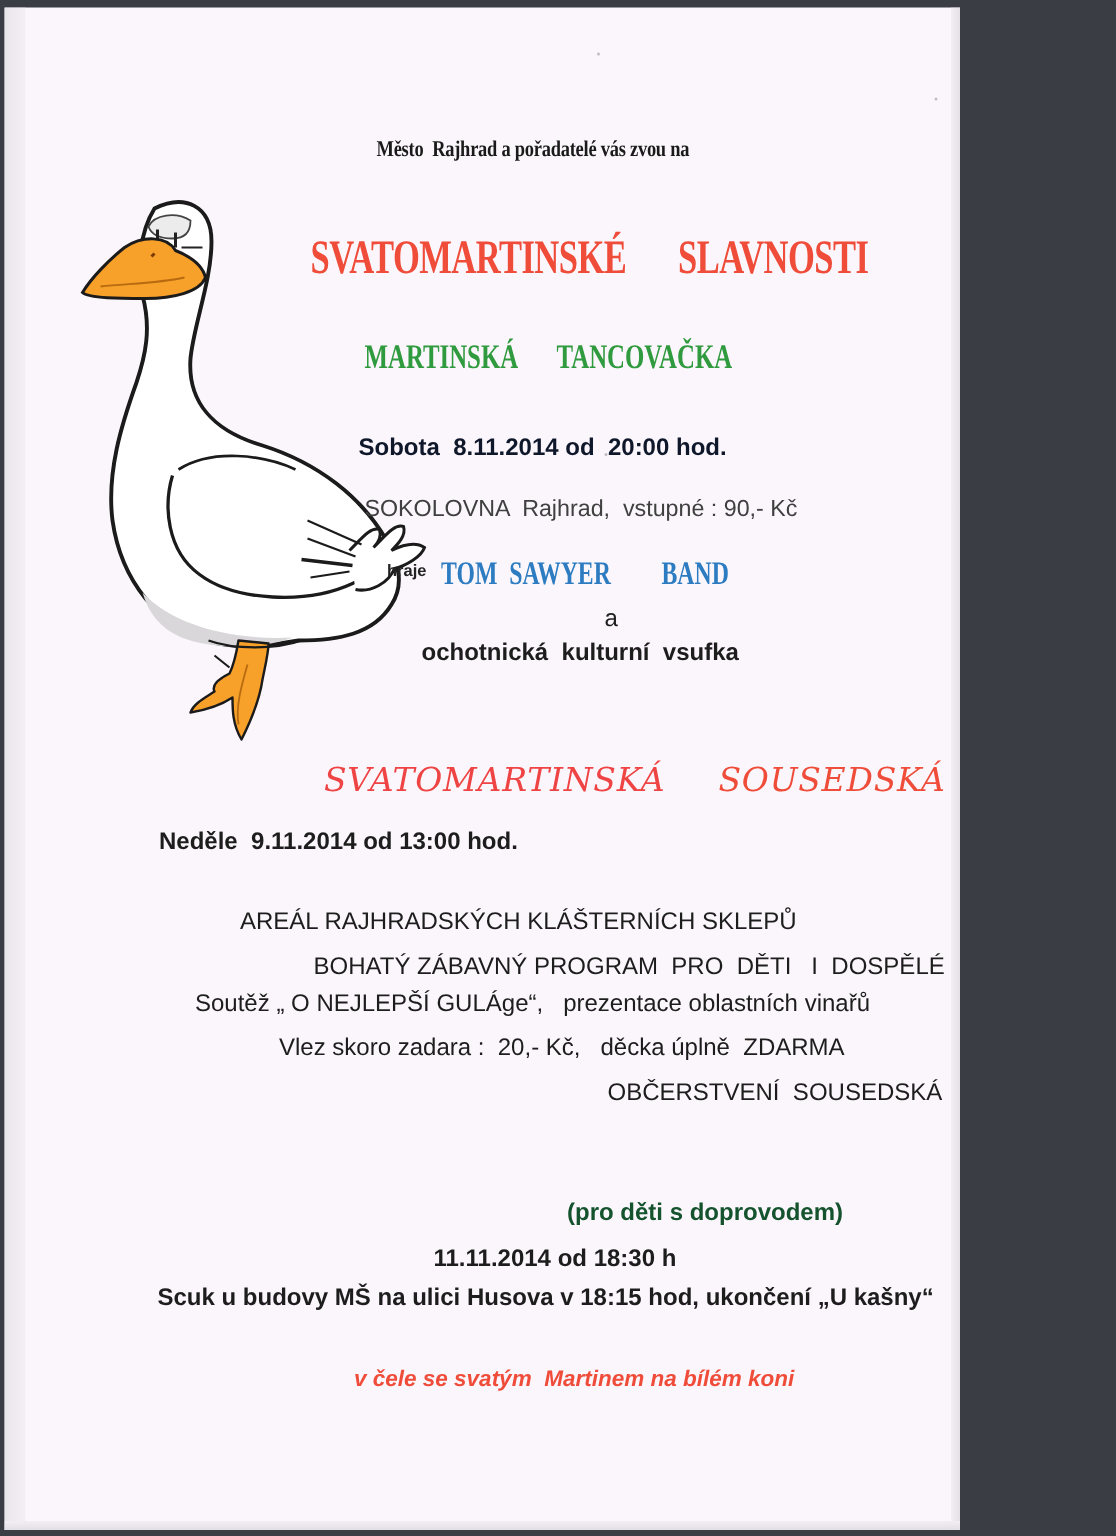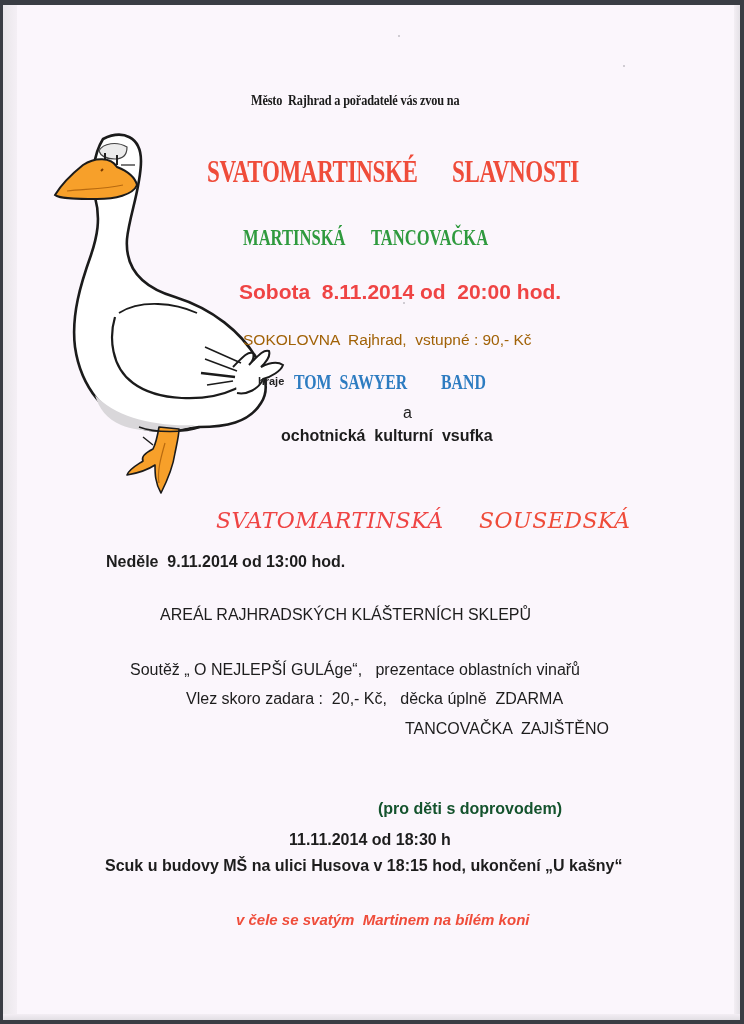--- a/index.html
+++ b/index.html
@@ -12,21 +12,21 @@
     }
     .scan {
       position: absolute;
       left: 0; top: 0;
       width: 744px; height: 1024px;
       background: #3a3d44;
     }
     .page {
       position: absolute;
       left: 3px; top: 5px;
-      width: 737px; height: 1015px;
+      width: 637px; height: 1015px;
       background: #fbf6fc;
       overflow: hidden;
     }
     .page-edge-left {
       position: absolute;
       left: 0; top: 0;
       width: 14px; height: 100%;
       background: linear-gradient(to right, #e9e6ea, #f4eff5);
     }
     .page-edge-right {
@@ -89,29 +89,29 @@
       color: #2f9a3e;
       transform: scaleX(0.72);
     }
     #dance-2 {
       left: 368px; top: 221px;
       font-size: 23px;
       color: #2f9a3e;
       transform: scaleX(0.72);
     }
     #sat-date {
-      left: 236px; top: 276px;
-      font-size: 21px;
-      font-weight: bold;
-      color: #ef4444;
+      left: 236px; top: 286px;
+      font-size: 16px;
+      font-weight: bold;
+      color: #0f172a;
     }
     #sat-venue {
       left: 240px; top: 327px;
       font-size: 15.5px;
-      color: #a16207;
+      color: #404040;
     }
     #plays {
       left: 255px; top: 371px;
       font-size: 11px;
       font-weight: bold;
       color: #222;
     }
     #band-1 {
       left: 291px; top: 366px;
       font-size: 22px;
@@ -269,22 +269,23 @@
     <div class="txt sans" id="plays">hraje</div>
     <div class="txt condensed" id="band-1">TOM  SAWYER</div>
     <div class="txt condensed" id="band-2">BAND</div>
     <div class="txt sans" id="and">a</div>
     <div class="txt sans" id="amateur">ochotnická  kulturní  vsufka</div>
 
     <div class="txt script" id="sun-title-1">SVATOMARTINSKÁ</div>
     <div class="txt script" id="sun-title-2">SOUSEDSKÁ</div>
     <div class="txt sans" id="sun-date">Neděle  9.11.2014 od 13:00 hod.</div>
     <div class="txt sans sun-line" id="sun-l1">AREÁL RAJHRADSKÝCH KLÁŠTERNÍCH SKLEPŮ</div>
+    <div class="txt sans sun-line" id="sun-l2">BOHATÝ ZÁBAVNÝ PROGRAM  PRO  DĚTI   I  DOSPĚLÉ</div>
     <div class="txt sans sun-line" id="sun-l3">Soutěž „ O NEJLEPŠÍ GULÁge“,   prezentace oblastních vinařů</div>
     <div class="txt sans sun-line" id="sun-l4">Vlez skoro zadara :  20,- Kč,   děcka úplně  ZDARMA</div>
-    <div class="txt sans sun-line" id="sun-l5">TANCOVAČKA  ZAJIŠTĚNO</div>
+    <div class="txt sans sun-line" id="sun-l5">OBČERSTVENÍ  SOUSEDSKÁ</div>
 
     <div class="txt sans" id="lantern-note">(pro děti s doprovodem)</div>
     <div class="txt sans" id="lantern-date">11.11.2014 od 18:30 h</div>
     <div class="txt sans" id="lantern-meet">Scuk u budovy MŠ na ulici Husova v 18:15 hod, ukončení „U kašny“</div>
     <div class="txt sans" id="lantern-footer">v čele se svatým  Martinem na bílém koni</div>
   </div>
 </div>
 
 </body></html>

